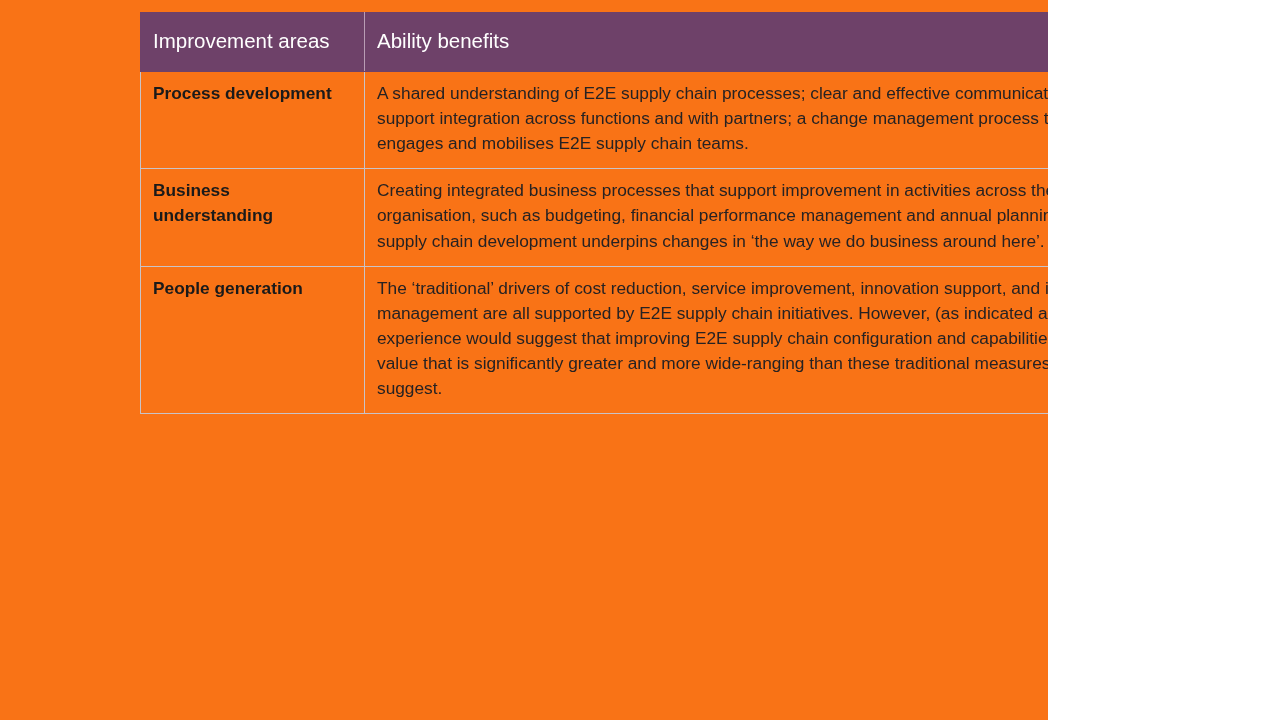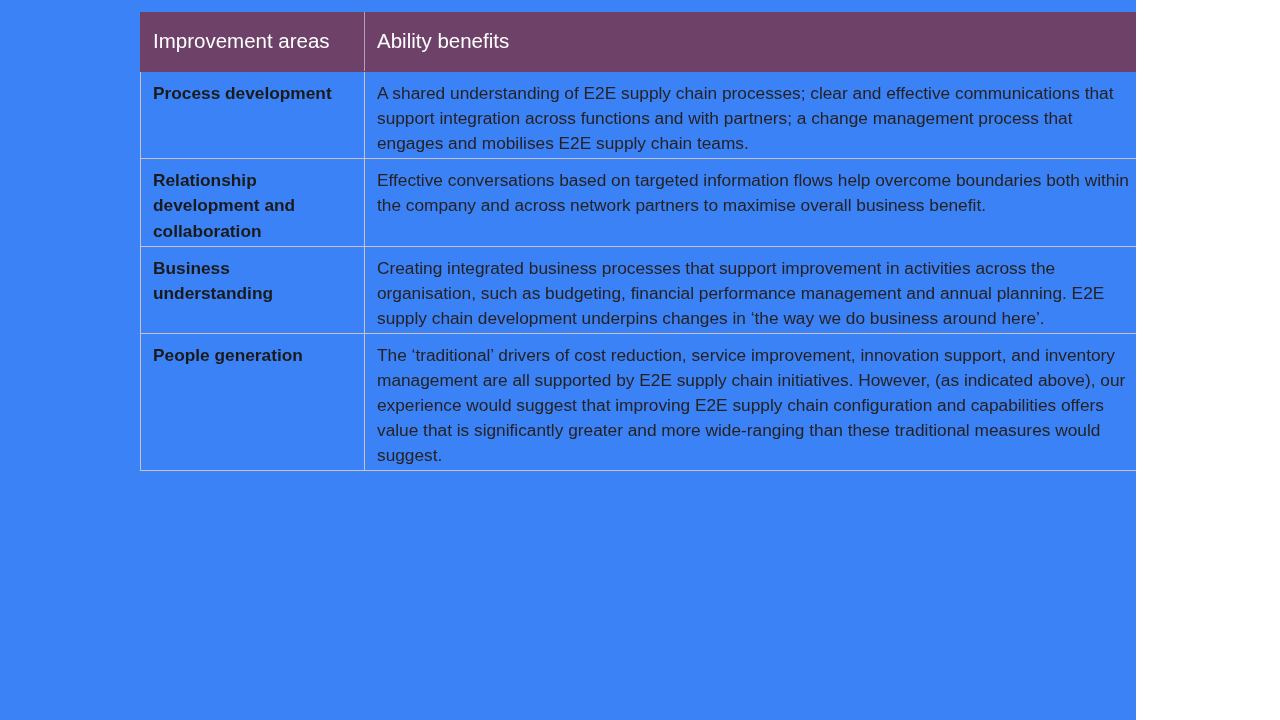--- a/index.html
+++ b/index.html
@@ -5,23 +5,23 @@
   html, body {
     margin: 0;
     padding: 0;
     width: 1280px;
     height: 720px;
     background: #ffffff;
     font-family: "Liberation Sans", sans-serif;
   }
   #page {
     position: relative;
-    width: 1136px;
+    width: 1048px;
     height: 720px;
-    background: #3b82f6;
+    background: #f97316;
     overflow: hidden;
   }
   .table-wrap {
     position: absolute;
     left: 140px;
     top: 12px;
     width: 1002px;
   }
   table.benefits {
     border-collapse: collapse;
@@ -44,21 +44,21 @@
   }
   table.benefits th.hdr-left {
     border-right: 1px solid #b99db5;
   }
   table.benefits td {
     border: 1px solid #c9c3c7;
     vertical-align: top;
     font-size: 17.3px;
     line-height: 1.45;
     color: #231f20;
-    padding: 9px 12px 2px 12px;
+    padding: 9px 12px 12px 12px;
   }
   table.benefits td.area {
     font-weight: bold;
     color: #1a1a1a;
   }
   table.benefits td.benefit {
     color: #262223;
   }
   table.benefits tr td:first-child {
     border-left: 1px solid #c9c3c7;
@@ -79,24 +79,20 @@
           <th class="hdr-left">Improvement areas</th>
           <th>Ability benefits</th>
         </tr>
       </thead>
       <tbody>
         <tr>
           <td class="area">Process development</td>
           <td class="benefit">A shared understanding of E2E supply chain processes; clear and effective communications that support integration across functions and with partners; a change management process that engages and mobilises E2E supply chain teams.</td>
         </tr>
         <tr>
-          <td class="area">Relationship development and collaboration</td>
-          <td class="benefit">Effective conversations based on targeted information flows help overcome boundaries both within the company and across network partners to maximise overall business benefit.</td>
-        </tr>
-        <tr>
           <td class="area">Business understanding</td>
           <td class="benefit">Creating integrated business processes that support improvement in activities across the organisation, such as budgeting, financial performance management and annual planning. E2E supply chain development underpins changes in ‘the way we do business around here’.</td>
         </tr>
         <tr>
           <td class="area">People generation</td>
           <td class="benefit">The ‘traditional’ drivers of cost reduction, service improvement, innovation support, and inventory management are all supported by E2E supply chain initiatives. However, (as indicated above), our experience would suggest that improving E2E supply chain configuration and capabilities offers value that is significantly greater and more wide-ranging than these traditional measures would suggest.</td>
         </tr>
       </tbody>
     </table>
   </div>

